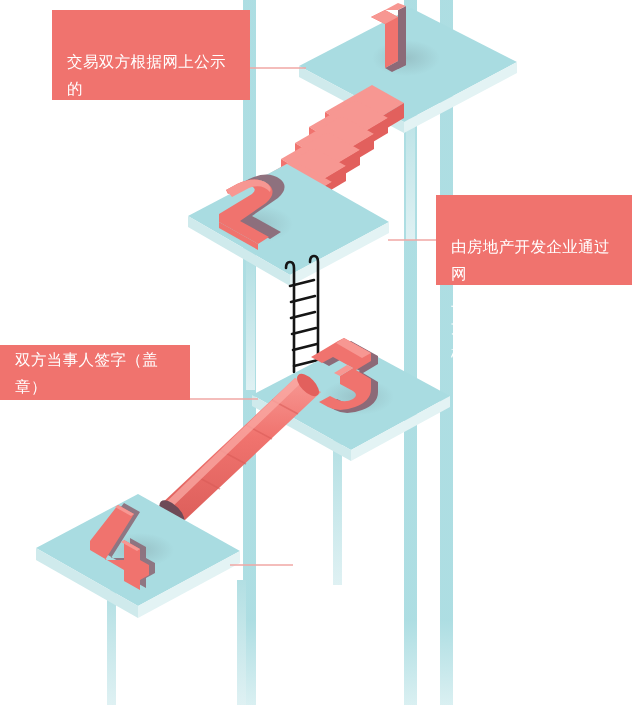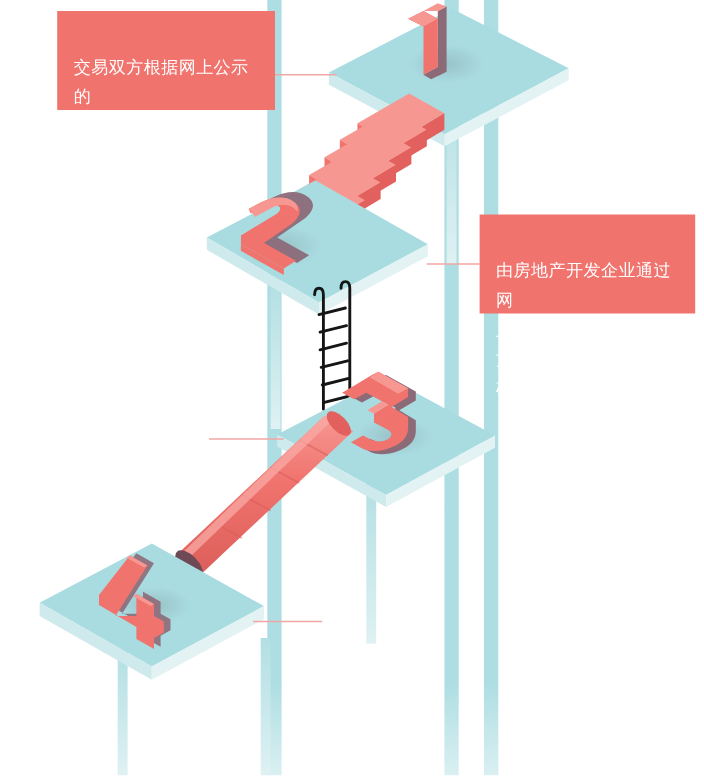--- a/index.html
+++ b/index.html
@@ -228,19 +228,23 @@
 商品房定金协议或买卖合
 同文本协商拟定相关条款</span>
   </div>
 
   <div class="callout" style="left:436px;top:195px;width:196px;height:90px;background:#f0736e;">
     <span class="ct">由房地产开发企业通过网
 上签约系统，打印经双方
 确认的协议或合同</span>
   </div>
 
+  <div class="callout" style="left:0px;top:345px;width:190px;height:55px;background:#f0736e;
+              display:flex;align-items:center;">
+    <span class="ct">双方当事人签字（盖章）</span>
+  </div>
 
 
   <span class="steplabel">1</span>
   <span class="steplabel">2</span>
   <span class="steplabel">3</span>
   <span class="steplabel">4</span>
 </div>
 
 </body></html>

